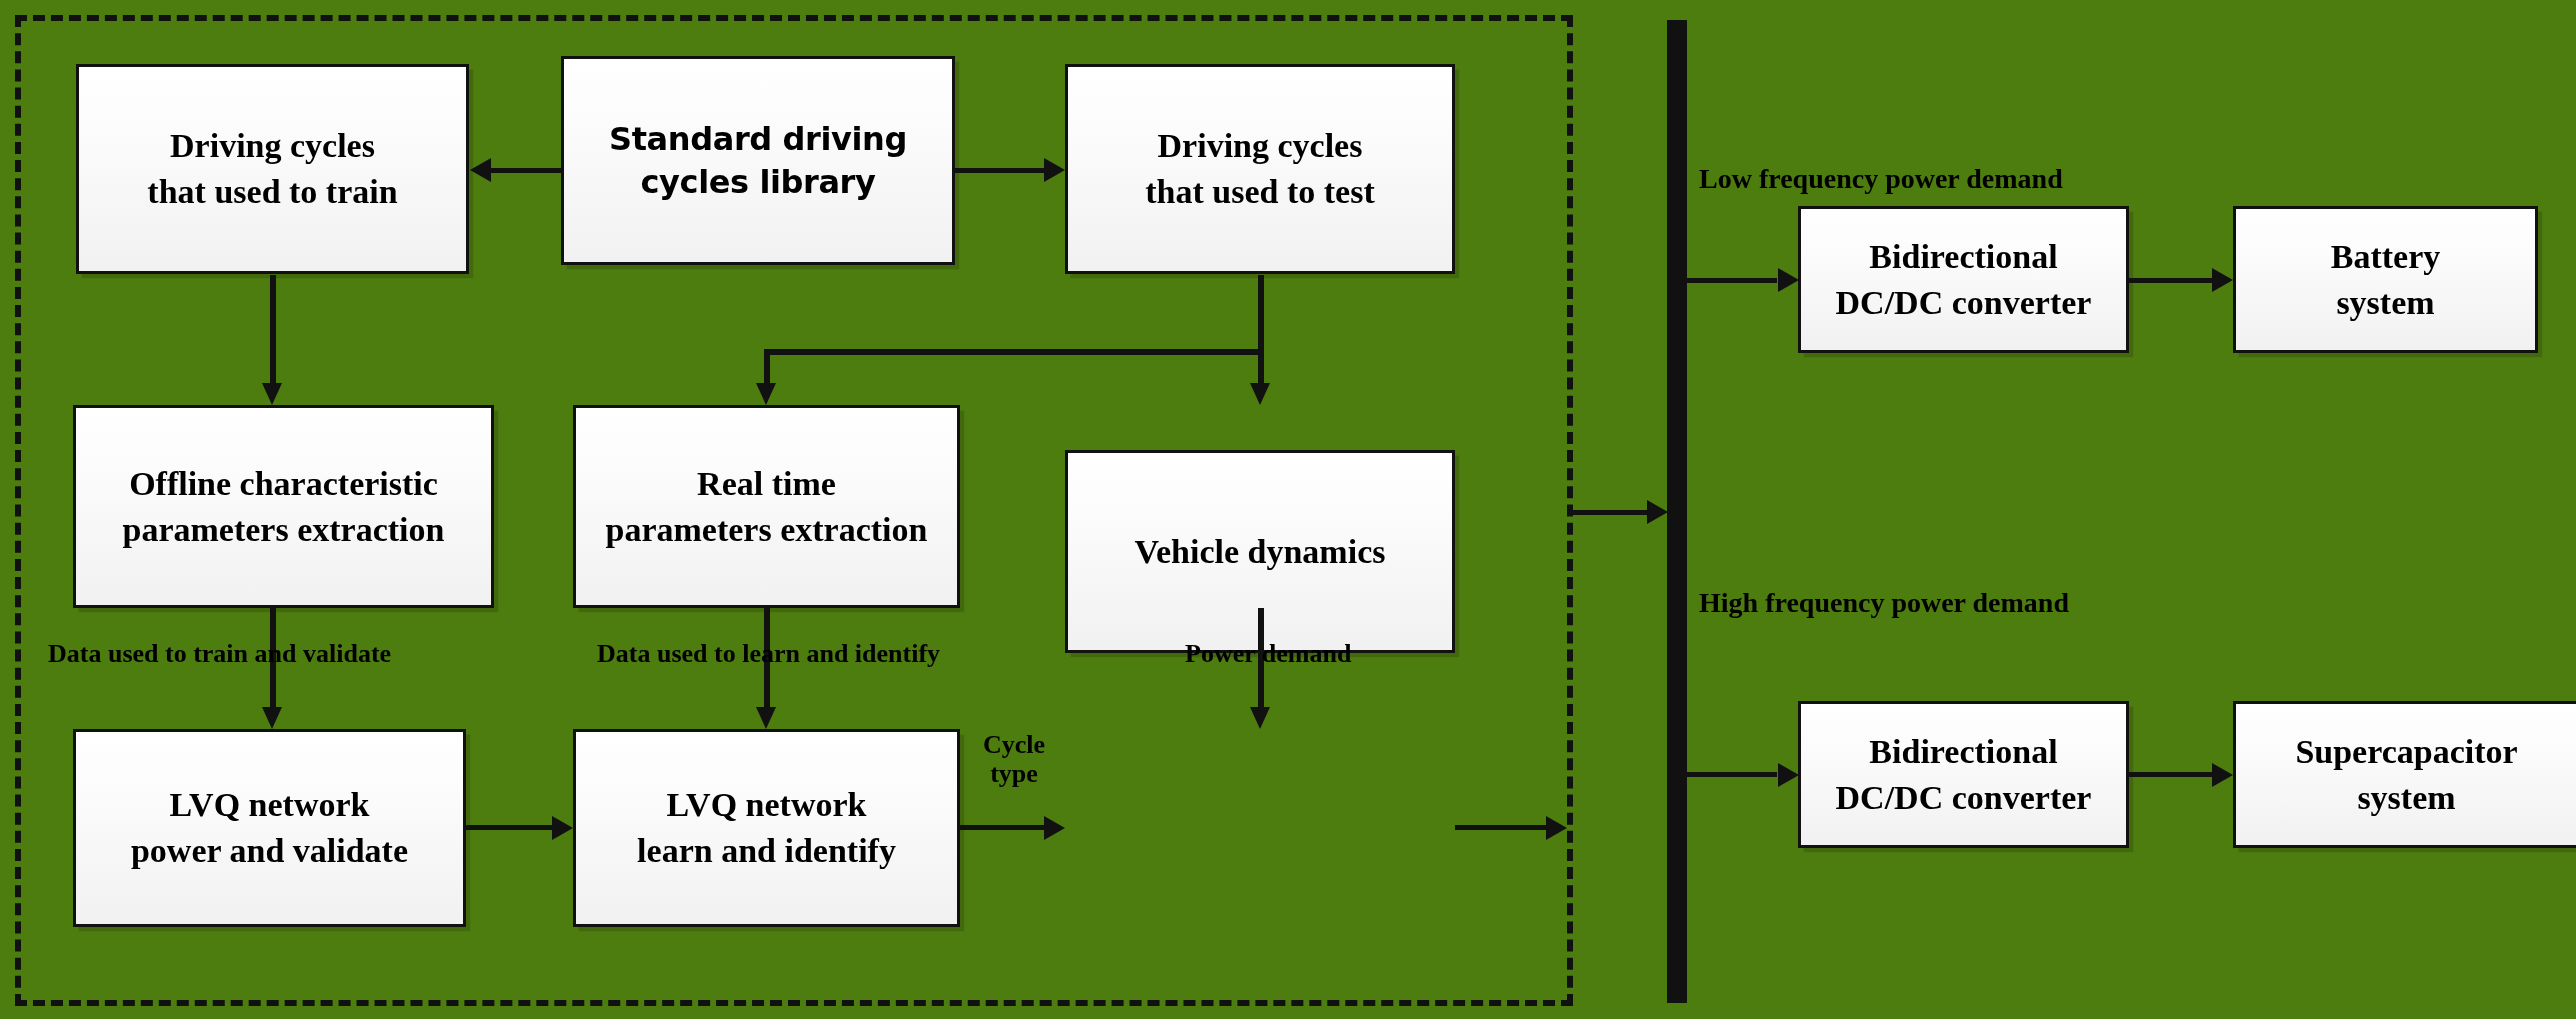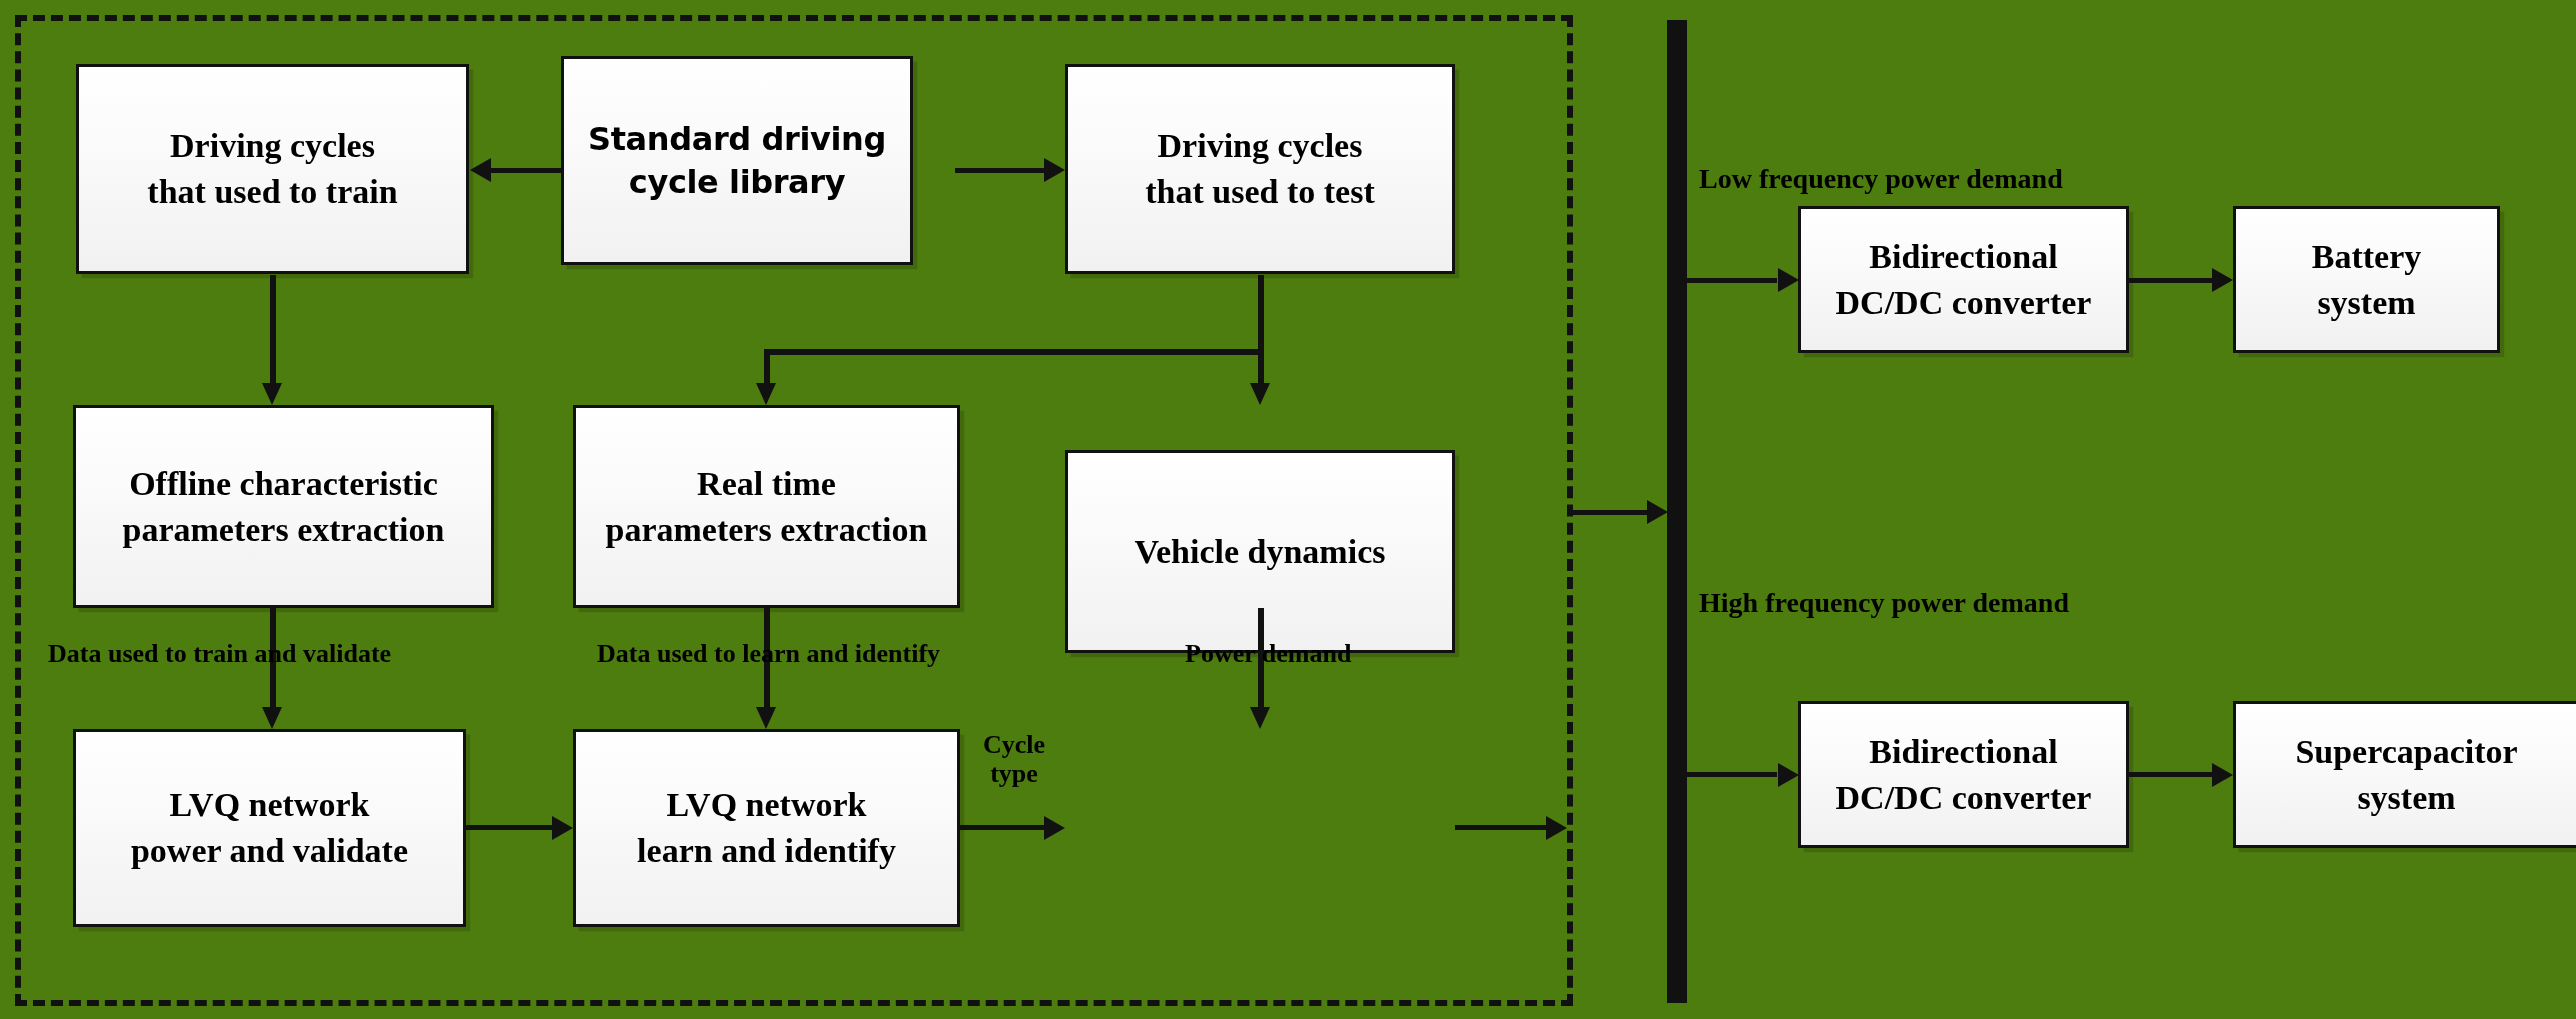--- a/index.html
+++ b/index.html
@@ -80,24 +80,24 @@
 
   <div class="bus-bar" style="left:1667px;top:19.6px;width:19.6px;height:983px;"></div>
 
   <div class="node serif" style="left:76px;top:64px;width:393px;height:210px;">
     <span class="txt">
       <span>Driving cycles</span><br>
       <span>that used to train</span>
     </span>
   </div>
 
-  <div class="node sans" style="left:561px;top:56px;width:352px;height:209px;">
+  <div class="node sans" style="left:561px;top:56px;width:394px;height:209px;">
     <span class="txt">
       <span>Standard driving</span><br>
-      <span>cycle library</span>
+      <span>cycles library</span>
     </span>
   </div>
 
   <div class="node serif" style="left:1065px;top:64px;width:390px;height:210px;">
     <span class="txt">
       <span>Driving cycles</span><br>
       <span>that used to test</span>
     </span>
   </div>
 
@@ -136,21 +136,21 @@
   </div>
 
 
   <div class="node serif" style="left:1798px;top:206px;width:331px;height:147px;">
     <span class="txt">
       <span>Bidirectional</span><br>
       <span>DC/DC converter</span>
     </span>
   </div>
 
-  <div class="node serif" style="left:2233px;top:206px;width:267px;height:147px;">
+  <div class="node serif" style="left:2233px;top:206px;width:305px;height:147px;">
     <span class="txt">
       <span>Battery</span><br>
       <span>system</span>
     </span>
   </div>
 
   <div class="node serif" style="left:1798px;top:701px;width:331px;height:147px;">
     <span class="txt">
       <span>Bidirectional</span><br>
       <span>DC/DC converter</span>

